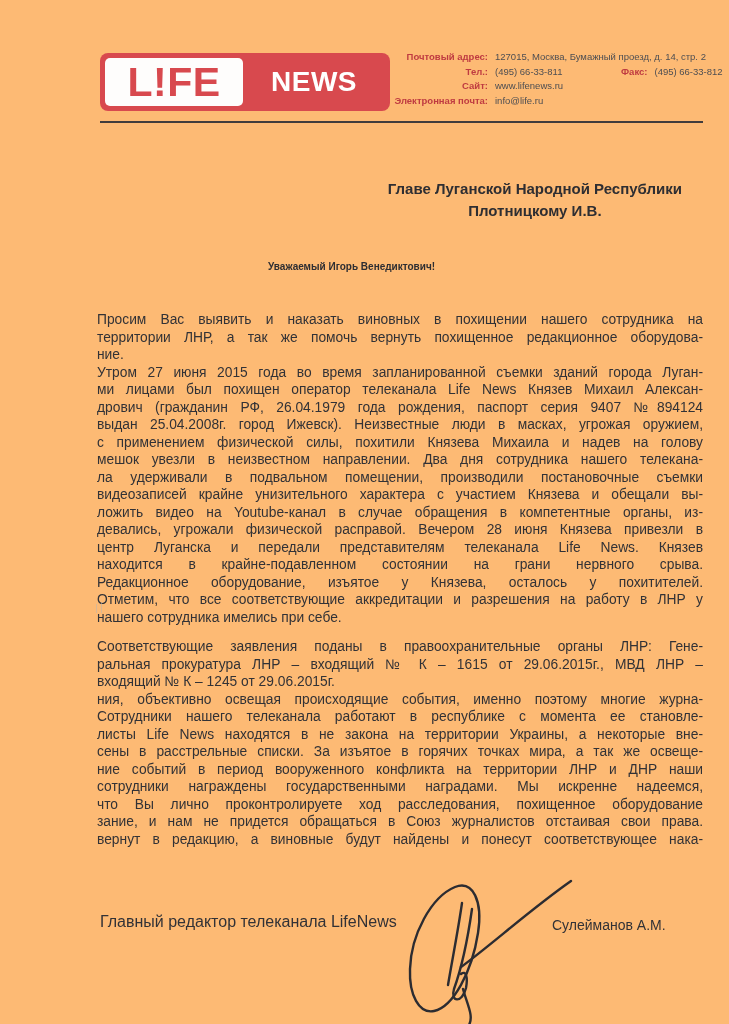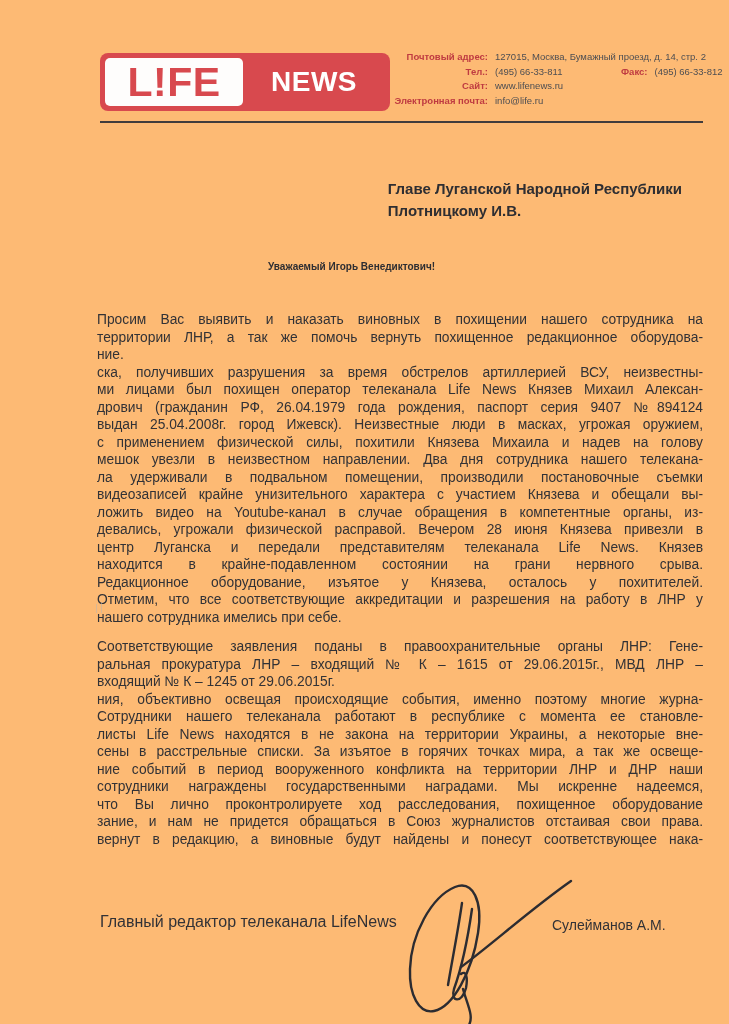--- a/index.html
+++ b/index.html
@@ -30,21 +30,21 @@
     font-size:9.5px;line-height:10.5px;color:#4d4e52;
   }
   .contact-row{display:flex;align-items:baseline;margin-bottom:4px;}
   .contact-label{flex:0 0 128px;text-align:right;color:#bf3b41;font-weight:bold;margin-right:7px;white-space:nowrap;}
   .contact-label.second{flex:0 0 auto;margin-left:14px;}
   .contact-value{white-space:nowrap;}
   .contact-value.fixed{flex:0 0 112px;}
   .header-rule{position:absolute;left:100px;top:121px;width:603px;height:2px;background:#413c3c;}
   
   .recipient{
-    position:absolute;right:47px;top:178px;text-align:left;
+    position:absolute;right:47px;top:178px;text-align:center;
     font-weight:bold;font-size:15px;line-height:22px;color:#2e2e32;
   }
   .salutation{
     position:absolute;left:268px;top:261px;
     font-weight:bold;font-size:10px;color:#2e2e32;
   }
   
   .body{
     position:absolute;left:97px;top:311px;width:606px;
     font-size:13.8px;line-height:17.5px;color:#323236;
@@ -100,21 +100,21 @@
 
   <div class="salutation">Уважаемый Игорь Венедиктович!</div>
 
   <div class="body" id="letter-body">
       <div class="para">
         <div class="line">Просим Вас выявить и наказать виновных в похищении нашего сотрудника на</div>
         <div class="line">территории ЛНР, а так же помочь вернуть похищенное редакционное оборудова-</div>
         <div class="line last">ние.</div>
       </div>
       <div class="para">
-        <div class="line">ска, получивших разрушения за время обстрелов артиллерией ВСУ, неизвестны-</div>
+        <div class="line">Утром 27 июня 2015 года во время запланированной съемки зданий города Луган-</div>
         <div class="line">ми лицами был похищен оператор телеканала Life News Князев Михаил Алексан-</div>
         <div class="line">дрович (гражданин РФ, 26.04.1979 года рождения, паспорт серия 9407 №894124</div>
         <div class="line">выдан 25.04.2008г. город Ижевск). Неизвестные люди в масках, угрожая оружием,</div>
         <div class="line">с применением физической силы, похитили Князева Михаила и надев на голову</div>
         <div class="line">мешок увезли в неизвестном направлении. Два дня сотрудника нашего телекана-</div>
         <div class="line">ла удерживали в подвальном помещении, производили постановочные съемки</div>
         <div class="line">видеозаписей крайне унизительного характера с участием Князева и обещали вы-</div>
         <div class="line">ложить видео на Youtube-канал в случае обращения в компетентные органы, из-</div>
         <div class="line">девались, угрожали физической расправой. Вечером 28 июня Князева привезли в</div>
         <div class="line">центр Луганска и передали представителям телеканала Life News. Князев</div>

